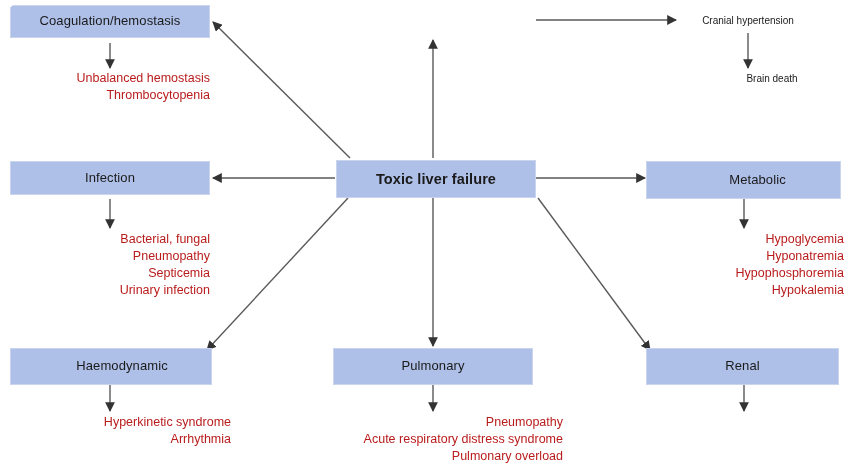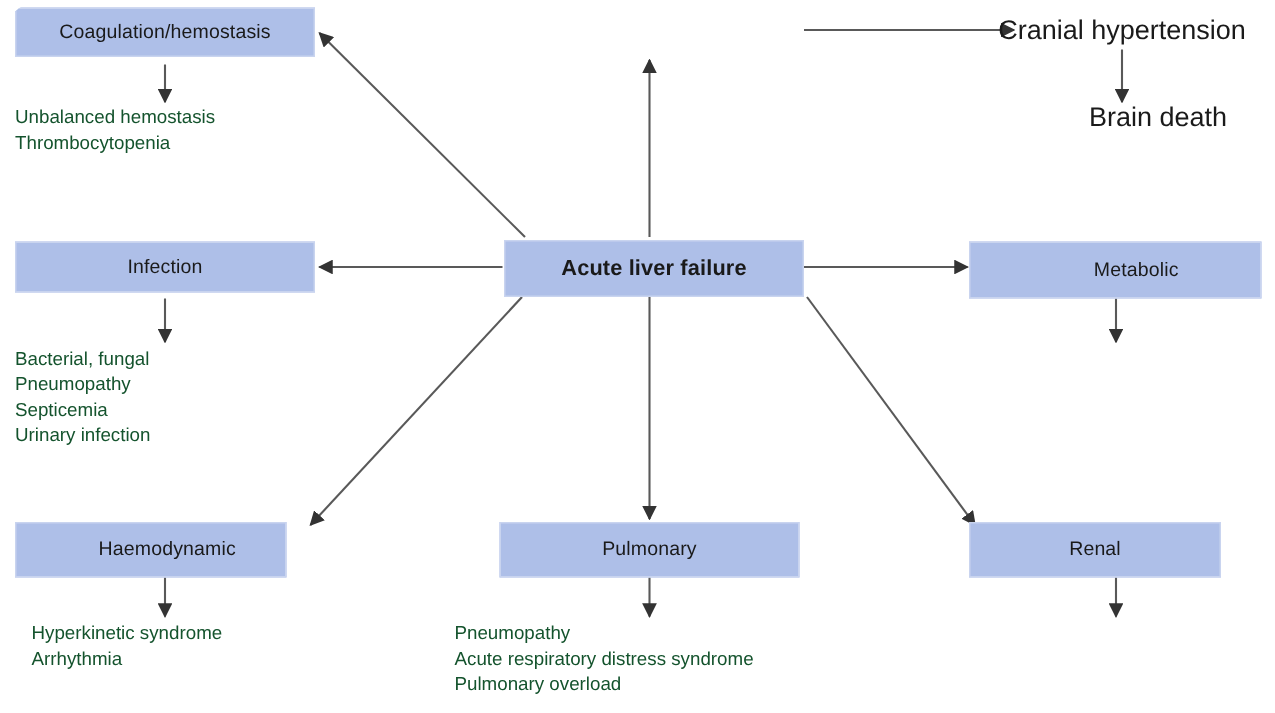--- a/index.html
+++ b/index.html
@@ -37,30 +37,30 @@
     line-height: 1.15;
     text-align: center;
     letter-spacing: 0.1px;
   }
   .node-box.center {
     font-weight: bold;
     font-size: 14.5px;
   }
   .detail {
     position: absolute;
-    color: #14532d;
+    color: #b91c1c;
     font-size: 12.5px;
     line-height: 17px;
-    text-align: left;
+    text-align: right;
     white-space: pre-line;
   }
   .plain-label {
     position: absolute;
     color: #1a1a1a;
-    font-size: 18px;
+    font-size: 10px;
     line-height: 17px;
     text-align: center;
     white-space: nowrap;
   }
 </style>
 </head>
 <body>
 
 <div id="canvas">
 
@@ -111,37 +111,41 @@
 
   <div class="node-box" style="left:10px; top:161px; width:200px; height:34px;">
     <span>Infection</span>
   </div>
   <div class="detail" style="left:10px; top:231px; width:200px;">Bacterial, fungal
 Pneumopathy
 Septicemia
 Urinary infection</div>
 
   <div class="node-box center" style="left:336px; top:160px; width:200px; height:38px;">
-    <span>Acute liver failure</span>
+    <span>Toxic liver failure</span>
   </div>
 
   <div class="node-box" style="left:646px; top:161px; width:195px; height:38px;padding-left:28px;">
     <span>Metabolic</span>
   </div>
+  <div class="detail" style="left:644px; top:231px; width:200px;">Hypoglycemia
+Hyponatremia
+Hypophosphoremia
+Hypokalemia</div>
 
-  <div class="node-box" style="left:10px; top:348px; width:181px; height:37px;padding-left:22px;">
+  <div class="node-box" style="left:10px; top:348px; width:202px; height:37px;padding-left:22px;">
     <span>Haemodynamic</span>
   </div>
   <div class="detail" style="left:21px; top:414px; width:210px;">Hyperkinetic syndrome
 Arrhythmia</div>
 
   <div class="node-box" style="left:333px; top:348px; width:200px; height:37px;">
     <span>Pulmonary</span>
   </div>
   <div class="detail" style="left:303px; top:414px; width:260px;">Pneumopathy
 Acute respiratory distress syndrome
 Pulmonary overload</div>
 
-  <div class="node-box" style="left:646px; top:348px; width:168px; height:37px;">
+  <div class="node-box" style="left:646px; top:348px; width:193px; height:37px;">
     <span>Renal</span>
   </div>
 
 </div>
 
 </body></html>

